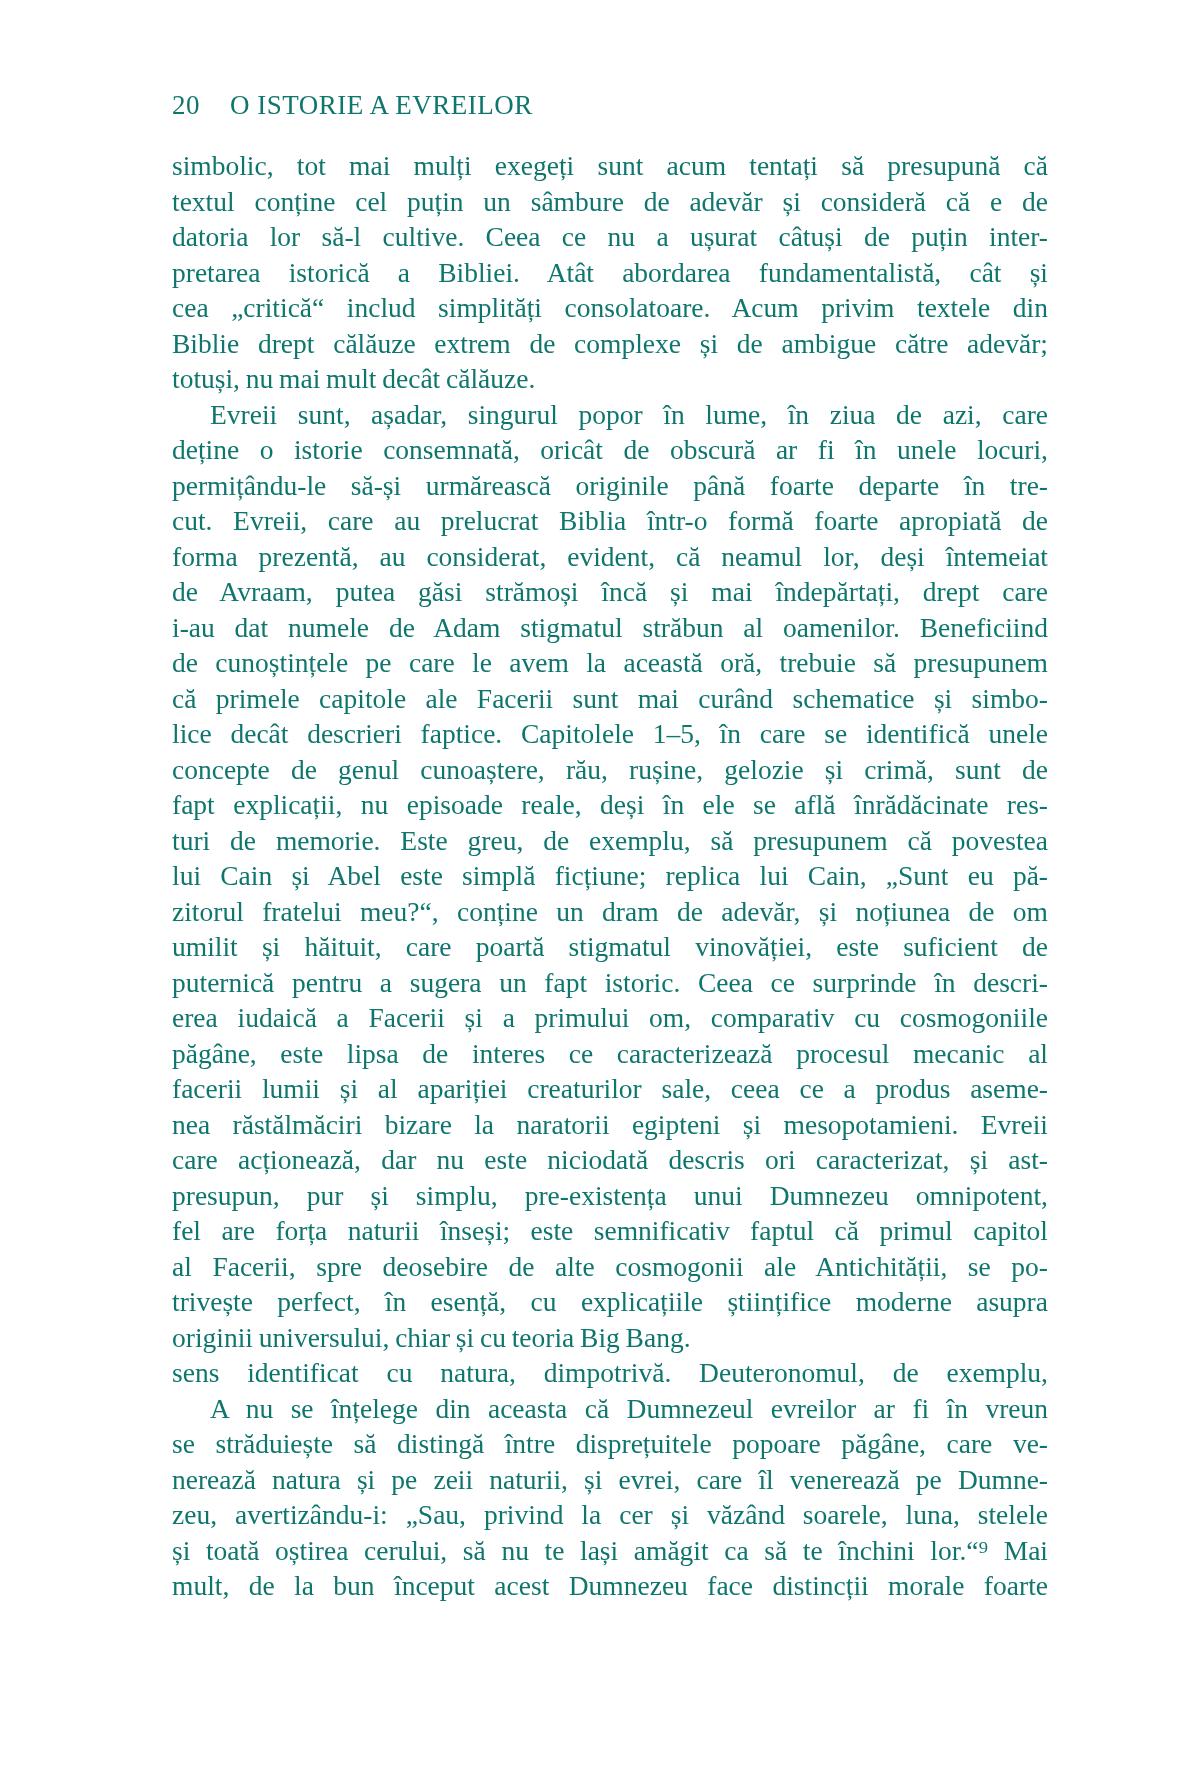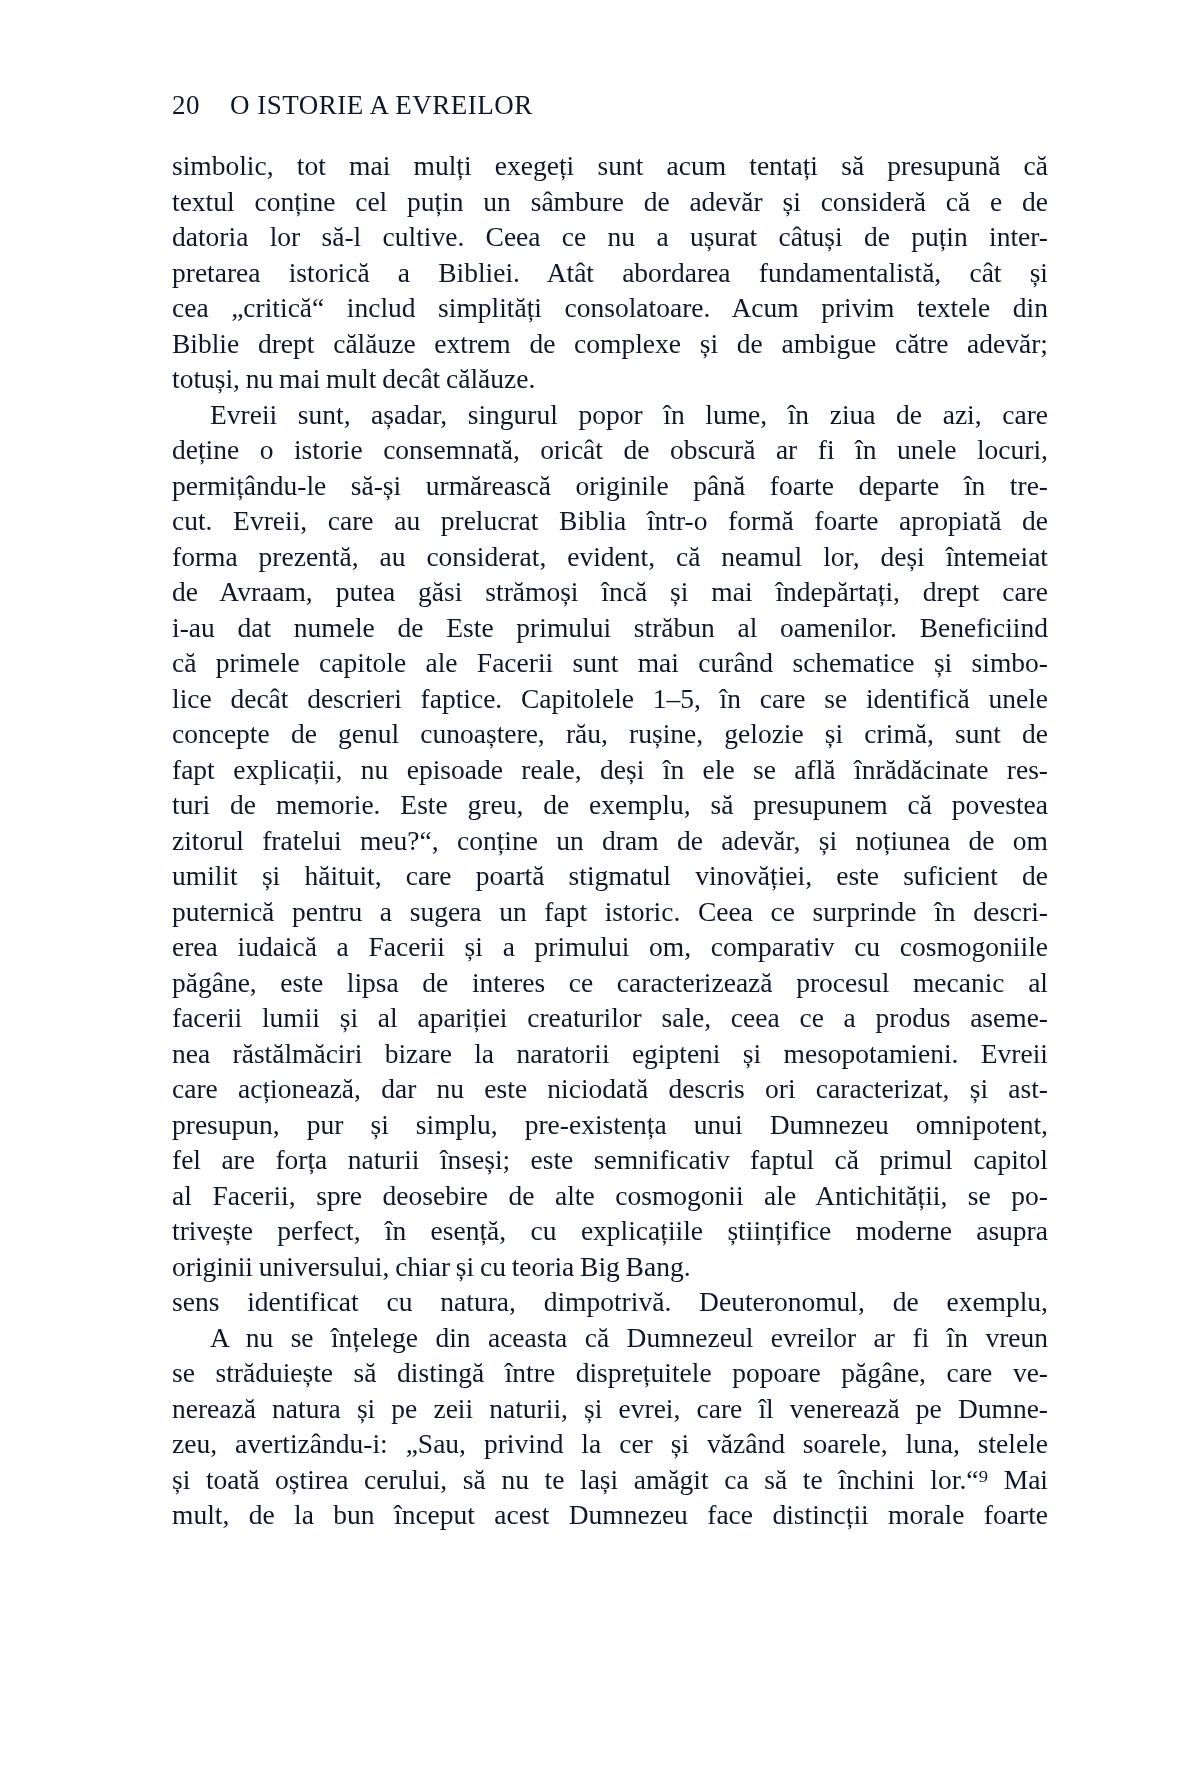--- a/index.html
+++ b/index.html
@@ -7,21 +7,21 @@
     padding: 0;
     background: #ffffff;
   }
   .page {
     position: relative;
     width: 1081px;
     height: 1772px;
     background: #ffffff;
     overflow: hidden;
     font-family: "Liberation Serif", "DejaVu Serif", serif;
-    color: #0f172a;
+    color: #0f766e;
   }
   .running-header {
     position: absolute;
     left: 172px;
     top: 90px;
     width: 876px;
     display: flex;
     align-items: baseline;
     font-size: 27px;
     line-height: 30px;
@@ -73,26 +73,28 @@
       <div class="line">pretarea istorică a Bibliei. Atât abordarea fundamentalistă, cât și</div>
       <div class="line">cea „critică“ includ simplități consolatoare. Acum privim textele din</div>
       <div class="line">Biblie drept călăuze extrem de complexe și de ambigue către adevăr;</div>
       <div class="line last">totuși, nu mai mult decât călăuze.</div>
       <div class="line indent">Evreii sunt, așadar, singurul popor în lume, în ziua de azi, care</div>
       <div class="line">deține o istorie consemnată, oricât de obscură ar fi în unele locuri,</div>
       <div class="line">permițându-le să-și urmărească originile până foarte departe în tre-</div>
       <div class="line">cut. Evreii, care au prelucrat Biblia într-o formă foarte apropiată de</div>
       <div class="line">forma prezentă, au considerat, evident, că neamul lor, deși întemeiat</div>
       <div class="line">de Avraam, putea găsi strămoși încă și mai îndepărtați, drept care</div>
-      <div class="line">i-au dat numele de Este primului străbun al oamenilor. Beneficiind</div>
+      <div class="line">i-au dat numele de Adam stigmatul străbun al oamenilor. Beneficiind</div>
+      <div class="line">de cunoștințele pe care le avem la această oră, trebuie să presupunem</div>
       <div class="line">că primele capitole ale Facerii sunt mai curând schematice și simbo-</div>
       <div class="line">lice decât descrieri faptice. Capitolele 1–5, în care se identifică unele</div>
       <div class="line">concepte de genul cunoaștere, rău, rușine, gelozie și crimă, sunt de</div>
       <div class="line">fapt explicații, nu episoade reale, deși în ele se află înrădăcinate res-</div>
       <div class="line">turi de memorie. Este greu, de exemplu, să presupunem că povestea</div>
+      <div class="line">lui Cain și Abel este simplă ficțiune; replica lui Cain, „Sunt eu pă-</div>
       <div class="line">zitorul fratelui meu?“, conține un dram de adevăr, și noțiunea de om</div>
       <div class="line">umilit și hăituit, care poartă stigmatul vinovăției, este suficient de</div>
       <div class="line">puternică pentru a sugera un fapt istoric. Ceea ce surprinde în descri-</div>
       <div class="line">erea iudaică a Facerii și a primului om, comparativ cu cosmogoniile</div>
       <div class="line">păgâne, este lipsa de interes ce caracterizează procesul mecanic al</div>
       <div class="line">facerii lumii și al apariției creaturilor sale, ceea ce a produs aseme-</div>
       <div class="line">nea răstălmăciri bizare la naratorii egipteni și mesopotamieni. Evreii</div>
       <div class="line">care acționează, dar nu este niciodată descris ori caracterizat, și ast-</div>
       <div class="line">presupun, pur și simplu, pre-existența unui Dumnezeu omnipotent,</div>
       <div class="line">fel are forța naturii înseși; este semnificativ faptul că primul capitol</div>

